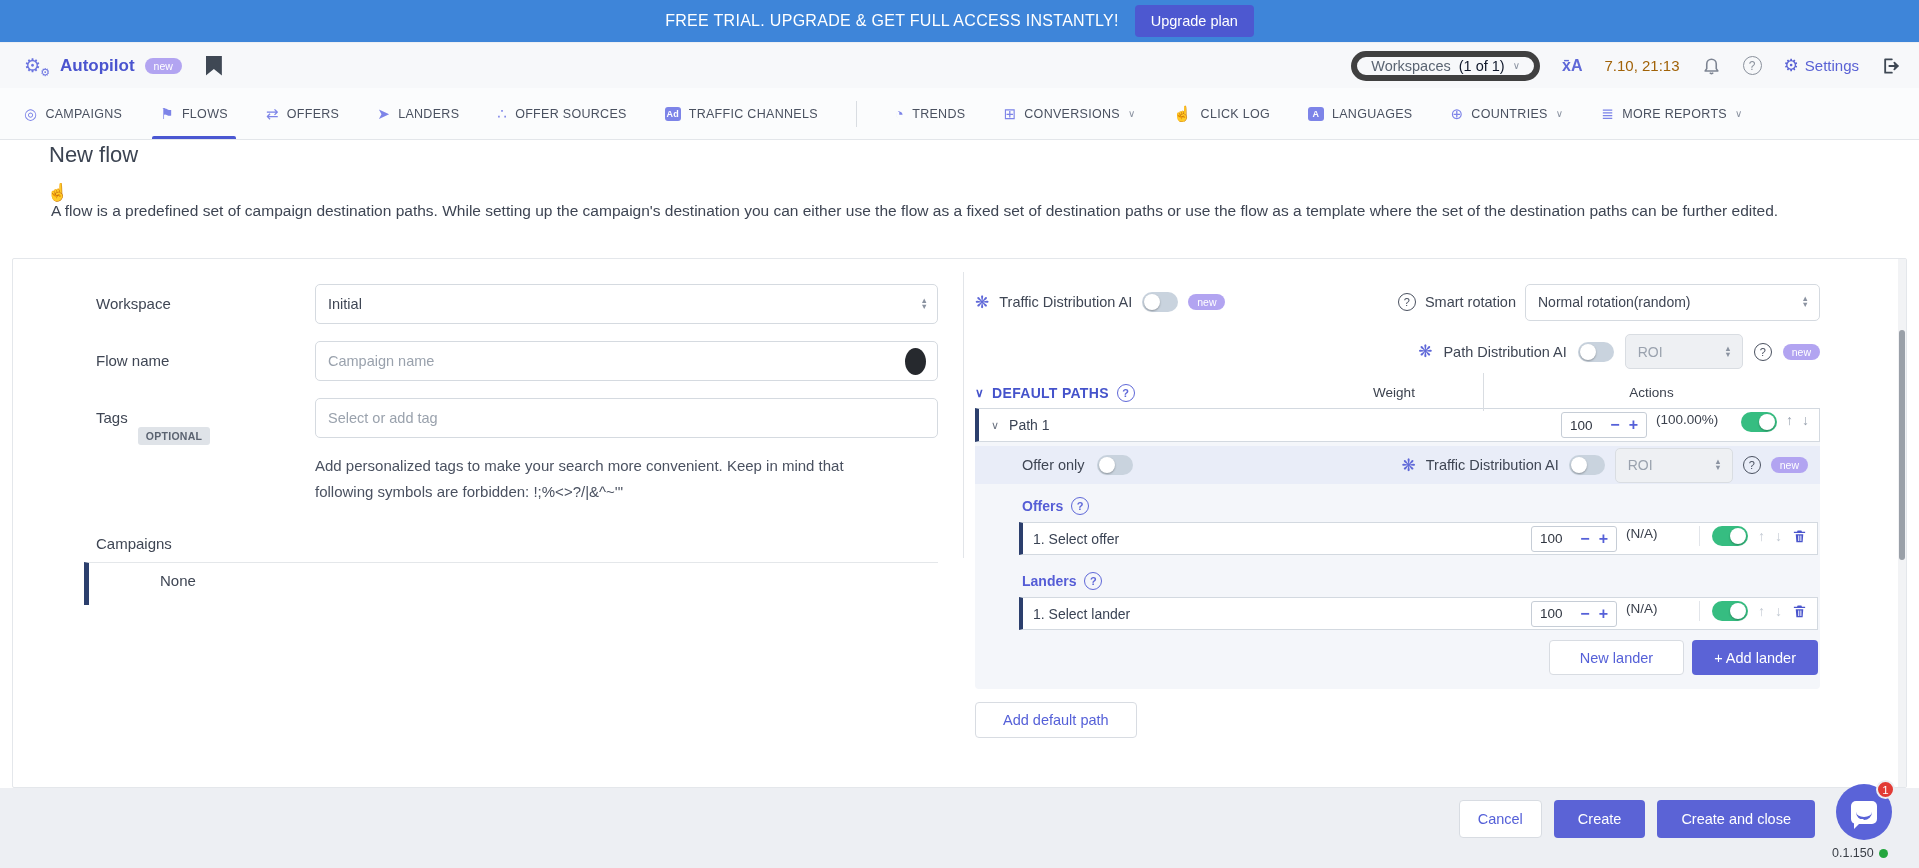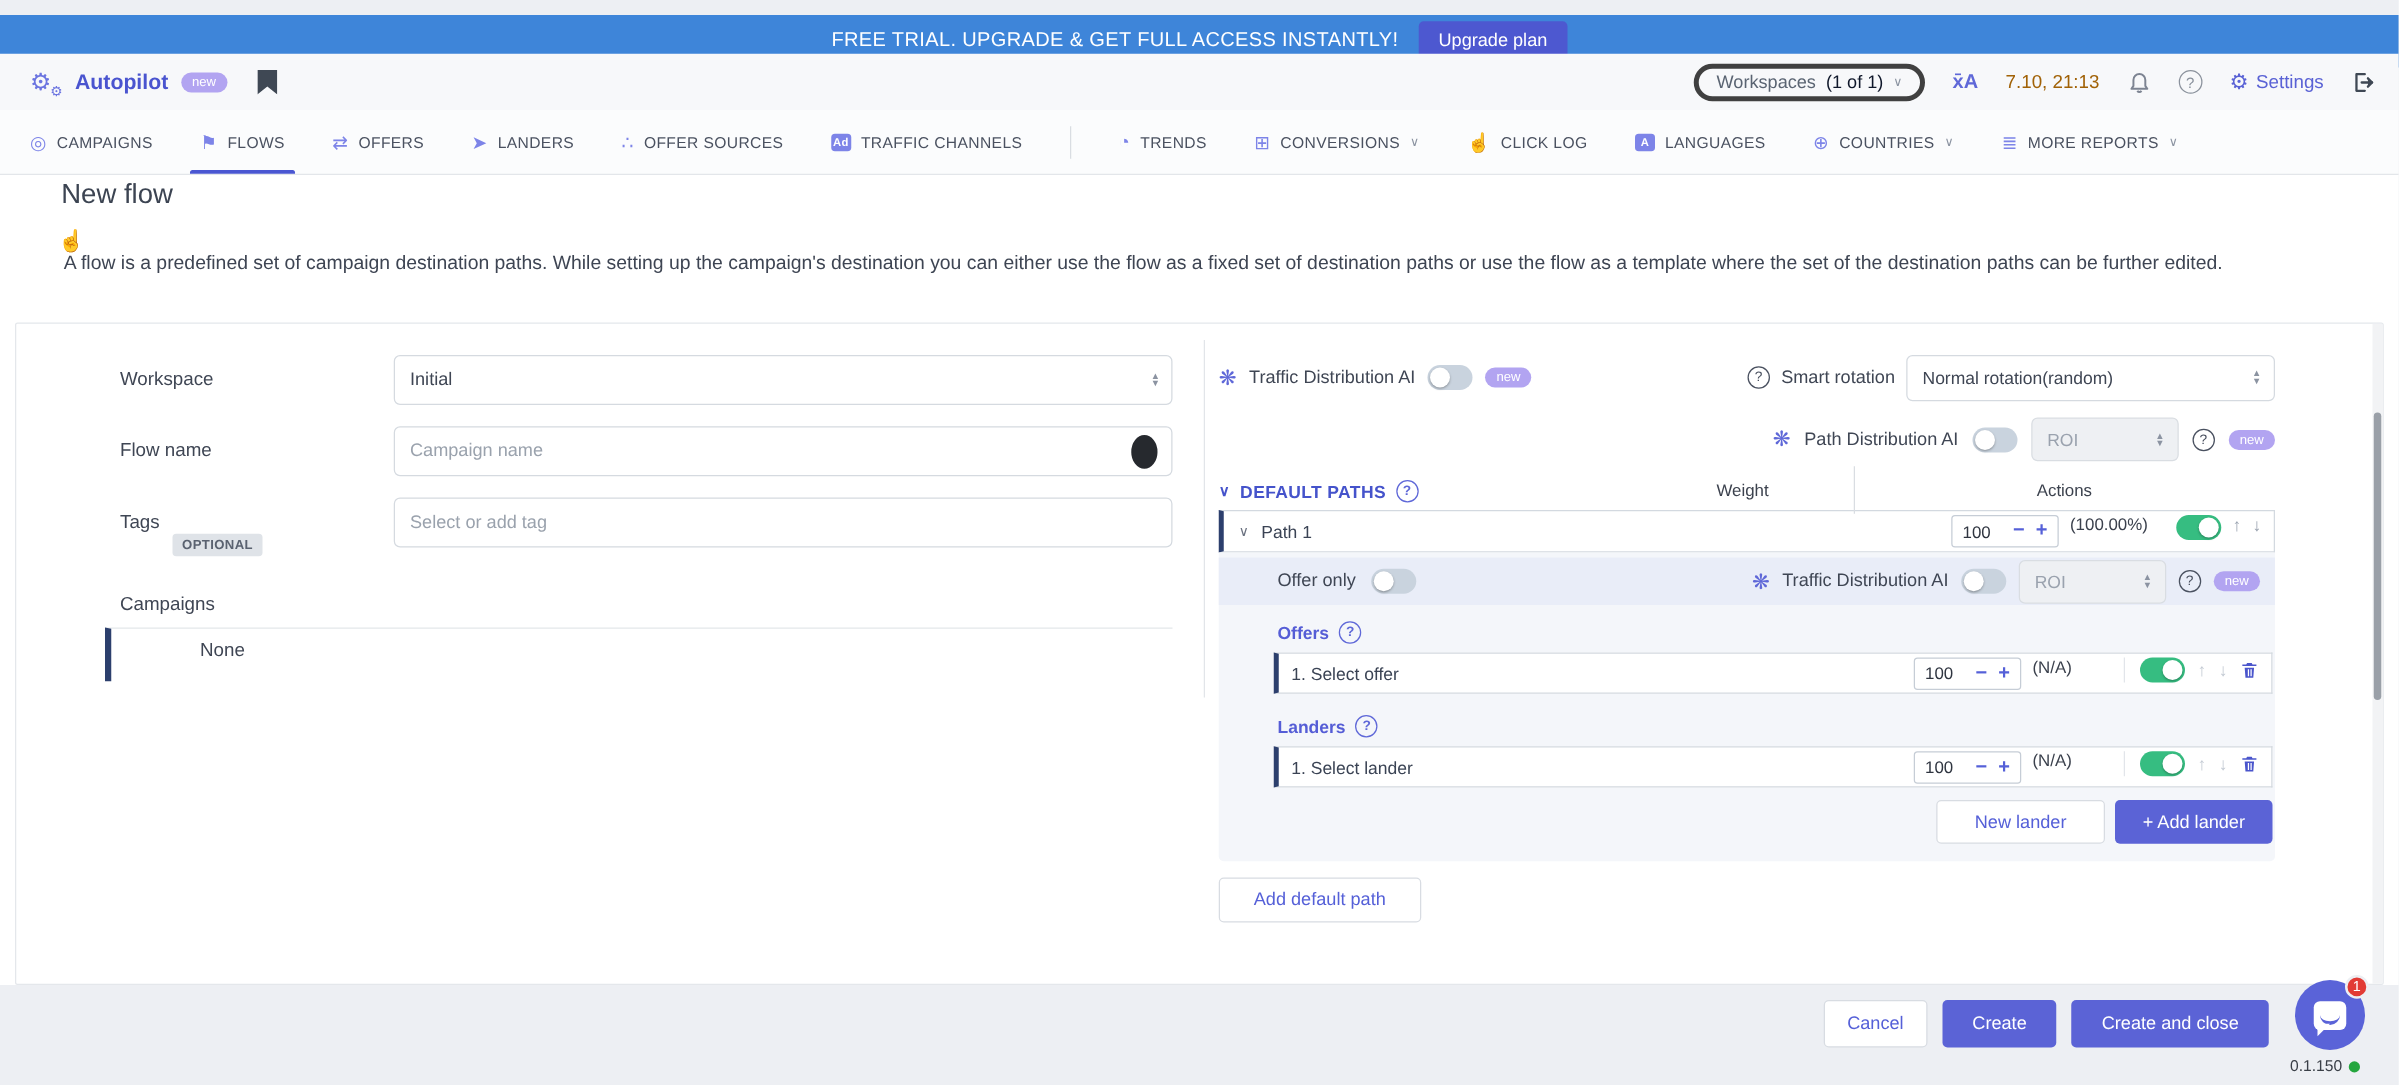--- a/index.html
+++ b/index.html
@@ -1,37 +1,37 @@
 <!DOCTYPE html>
 <html><head>
 <meta charset="utf-8">
 <style>
   * { margin:0; padding:0; box-sizing:border-box; }
   html,body { width:1919px; height:868px; overflow:hidden; }
   body { font-family:"Liberation Sans", sans-serif; background:#edeff3; color:#3e4553; position:relative; }
 
   
   .banner { position:absolute; left:0; top:0; width:1919px; height:42px; background:#3e85d9;
-            display:flex; align-items:center; justify-content:center; gap:16px;margin-top:12px; }
+            display:flex; align-items:center; justify-content:center; gap:16px; }
   .banner-text { color:#fff; font-size:16px; letter-spacing:.3px; }
   .banner-btn { background:#4d58d0; color:#fff; border:none; border-radius:4px; height:32px;
                 padding:0 16px; font-size:14.5px; cursor:pointer; }
 
   
   .header { position:absolute; left:0; top:43px; width:1919px; height:45px; background:#f7f8fa;
             display:flex; align-items:center; justify-content:space-between; padding:0 18px 0 24px; }
   .hleft { display:flex; align-items:center; gap:10px; }
   .cogs { color:#6b74e0; font-size:19px; position:relative; width:26px; }
   .cogs .cog-sm { position:absolute; font-size:11px; right:0; bottom:-2px; }
   .brand { color:#4a54cf; font-size:17px; font-weight:bold; }
   .pill-new { background:#b2a4f1; color:#fff; font-size:10.5px; border-radius:9px; padding:2px 9px; }
   .bookmark { width:16px; height:20px; background:#3f4854; margin-left:14px;
               clip-path:polygon(0 0,100% 0,100% 100%,50% 68%,0 100%); }
   .hright { display:flex; align-items:center; gap:22px; }
-  .ws-pill { display:flex; align-items:center; gap:8px; border:4px solid #404040; border-radius:16px;
+  .ws-pill { display:flex; align-items:center; gap:8px; border:6px solid #404040; border-radius:16px;
              height:30px; padding:0 14px; background:#f7f8fa; cursor:pointer; font-size:14.5px; }
   .ws-label { color:#5a6472; }
   .ws-count { color:#0f172a; }
   .chev { color:#8b93a1; font-size:10px; }
   .translate { color:#5f68d8; font-size:16px; font-weight:bold; }
   .htime { font-size:15px; color:#a16207; }
   .hicon { color:#7d8492; display:flex; align-items:center; cursor:pointer; }
   .help-circle { width:19px; height:19px; border:1.6px solid #8a919c; border-radius:50%;
                  display:flex; align-items:center; justify-content:center; font-size:12px; color:#8a919c; }
   .settings-group { display:flex; align-items:center; gap:6px; color:#5a62d5; cursor:pointer; }
@@ -293,20 +293,21 @@
   </div>
   <div class="form-row" style="margin-bottom:10px;">
     <div class="form-label">
       <span>Tags</span>
       <span class="badge-optional">OPTIONAL</span>
     </div>
     <div class="form-field">
       <input class="text-input" type="text" placeholder="Select or add tag" style="">
     </div>
   </div>
+  <div class="tags-help">Add personalized tags to make your search more convenient. Keep in mind that following symbols are forbidden: !;%&lt;&gt;?/|&amp;^~'"</div>
   <div class="campaigns">
     <div class="campaigns-label">Campaigns</div>
     <div class="camp-row">None</div>
   </div>
 </div>
 
 <div class="paths-panel">
 
   <div class="prow ai-row">
     <div class="ai-group">

